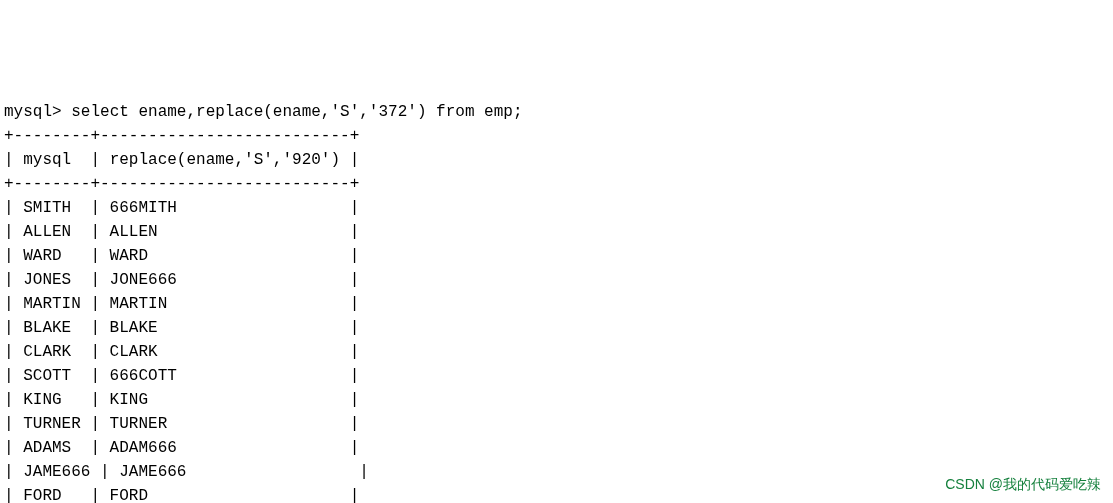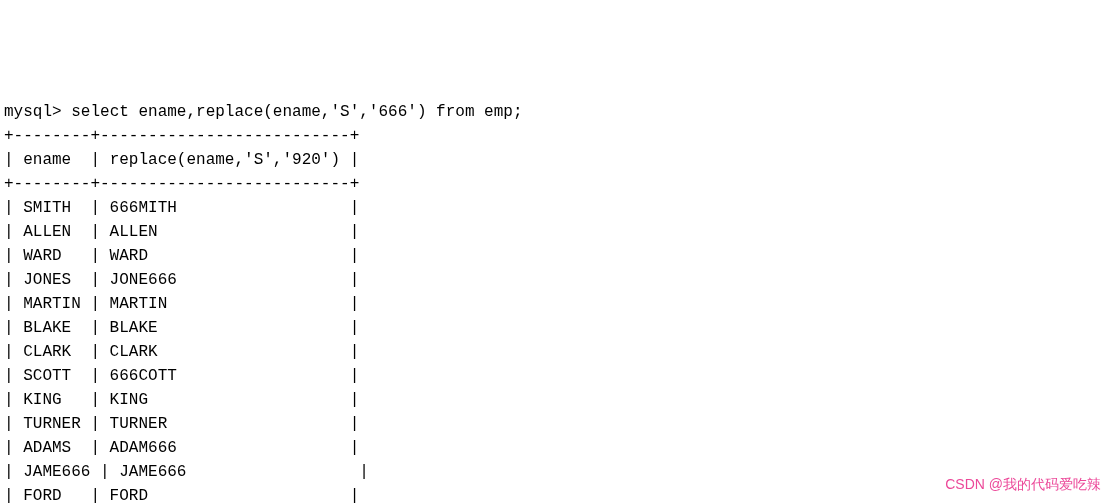--- a/index.html
+++ b/index.html
@@ -20,33 +20,33 @@
       height: 503px;
       overflow: hidden;
     }
     .terminal {
       font-family: "Courier New", Courier, monospace;
     }
     .watermark {
       position: absolute;
       bottom: 8px;
       right: 12px;
-      color: #ec4899;
+      color: #15803d;
       font-family: Arial, sans-serif;
       font-size: 14px;
     }
   </style>
 </head>
 <body>
 
 
 
-<div class="terminal"><span>mysql&gt;</span> <span>select ename,replace(ename,'S','666') from emp;</span>
+<div class="terminal"><span>mysql&gt;</span> <span>select ename,replace(ename,'S','372') from emp;</span>
 <span>+--------+--------------------------+</span>
-| <span>ename </span> | <span>replace(ename,'S','920')</span> |
+| <span>mysql </span> | <span>replace(ename,'S','920')</span> |
 <span>+--------+--------------------------+</span>
 <span>| SMITH  | 666MITH                  |
 | ALLEN  | ALLEN                    |
 | WARD   | WARD                     |
 | JONES  | JONE666                  |
 | MARTIN | MARTIN                   |
 | BLAKE  | BLAKE                    |
 | CLARK  | CLARK                    |
 | SCOTT  | 666COTT                  |
 | KING   | KING                     |

